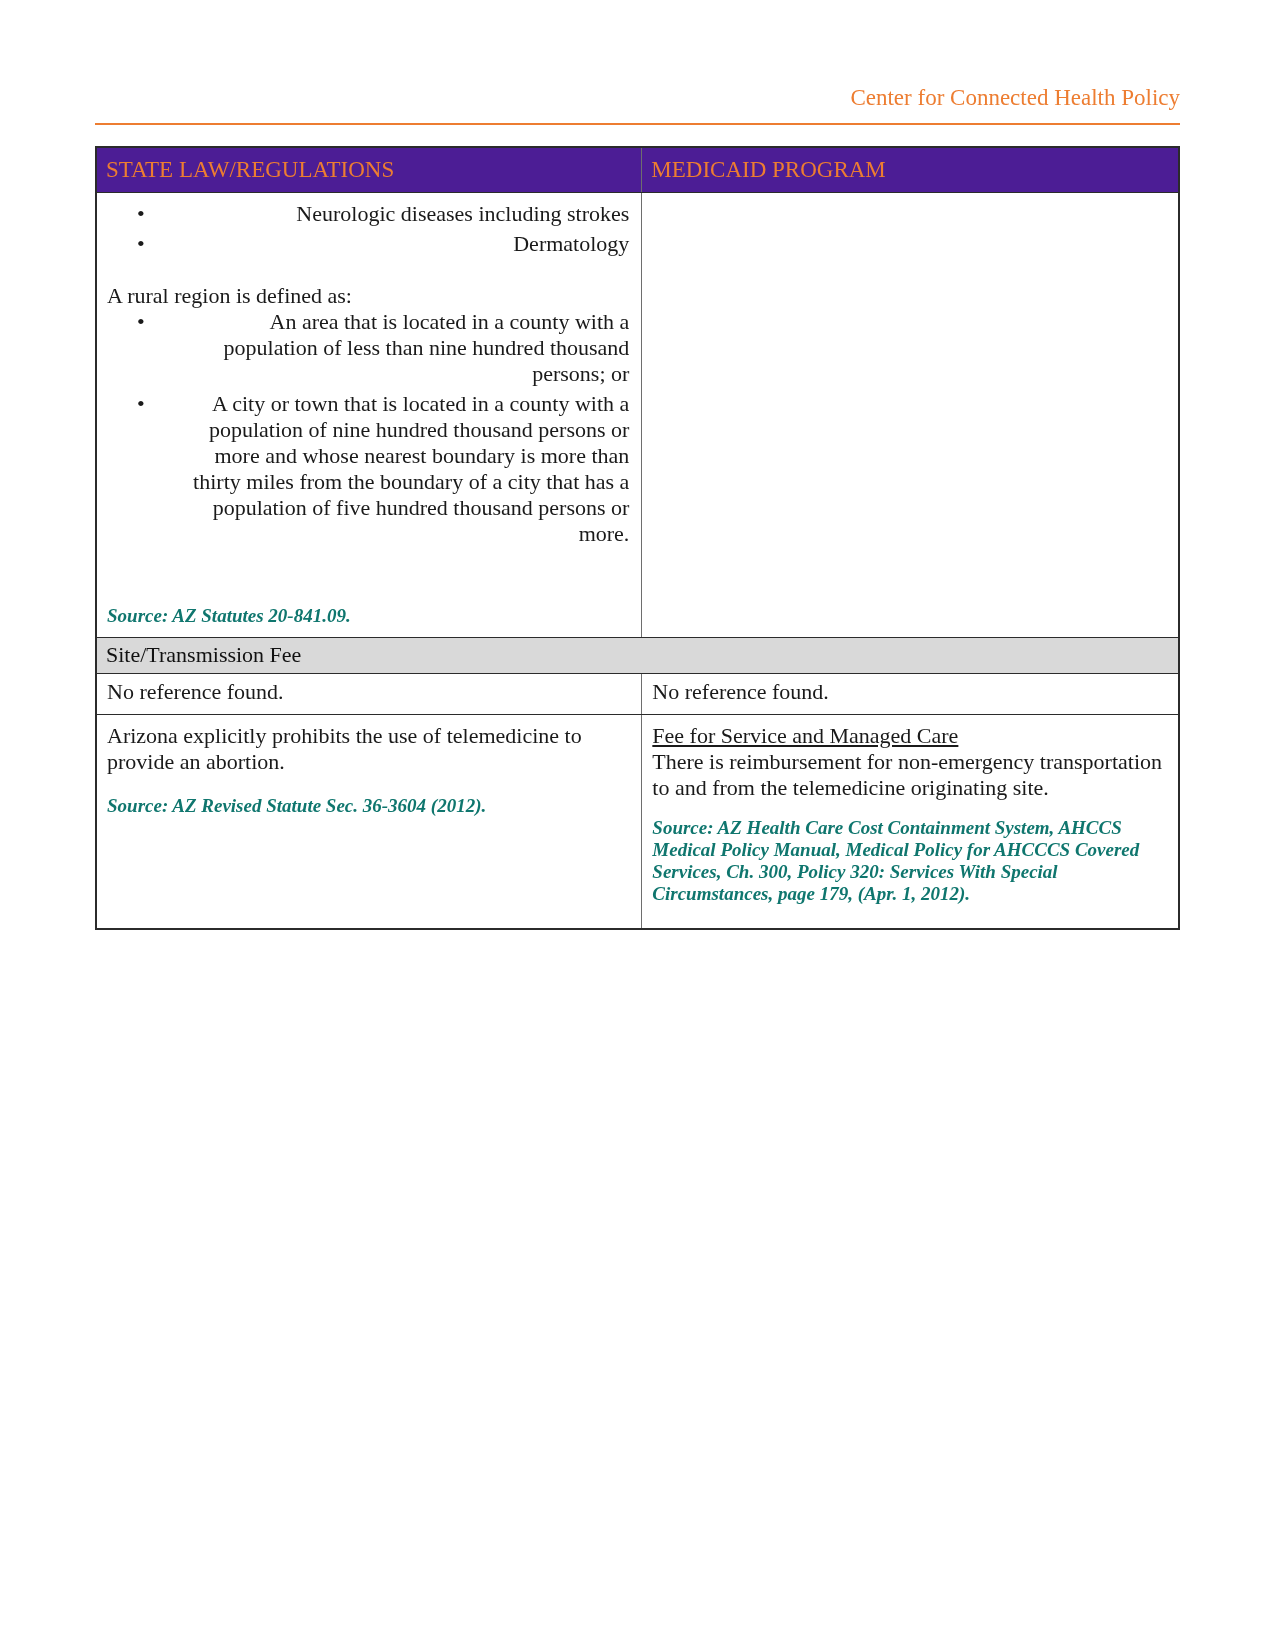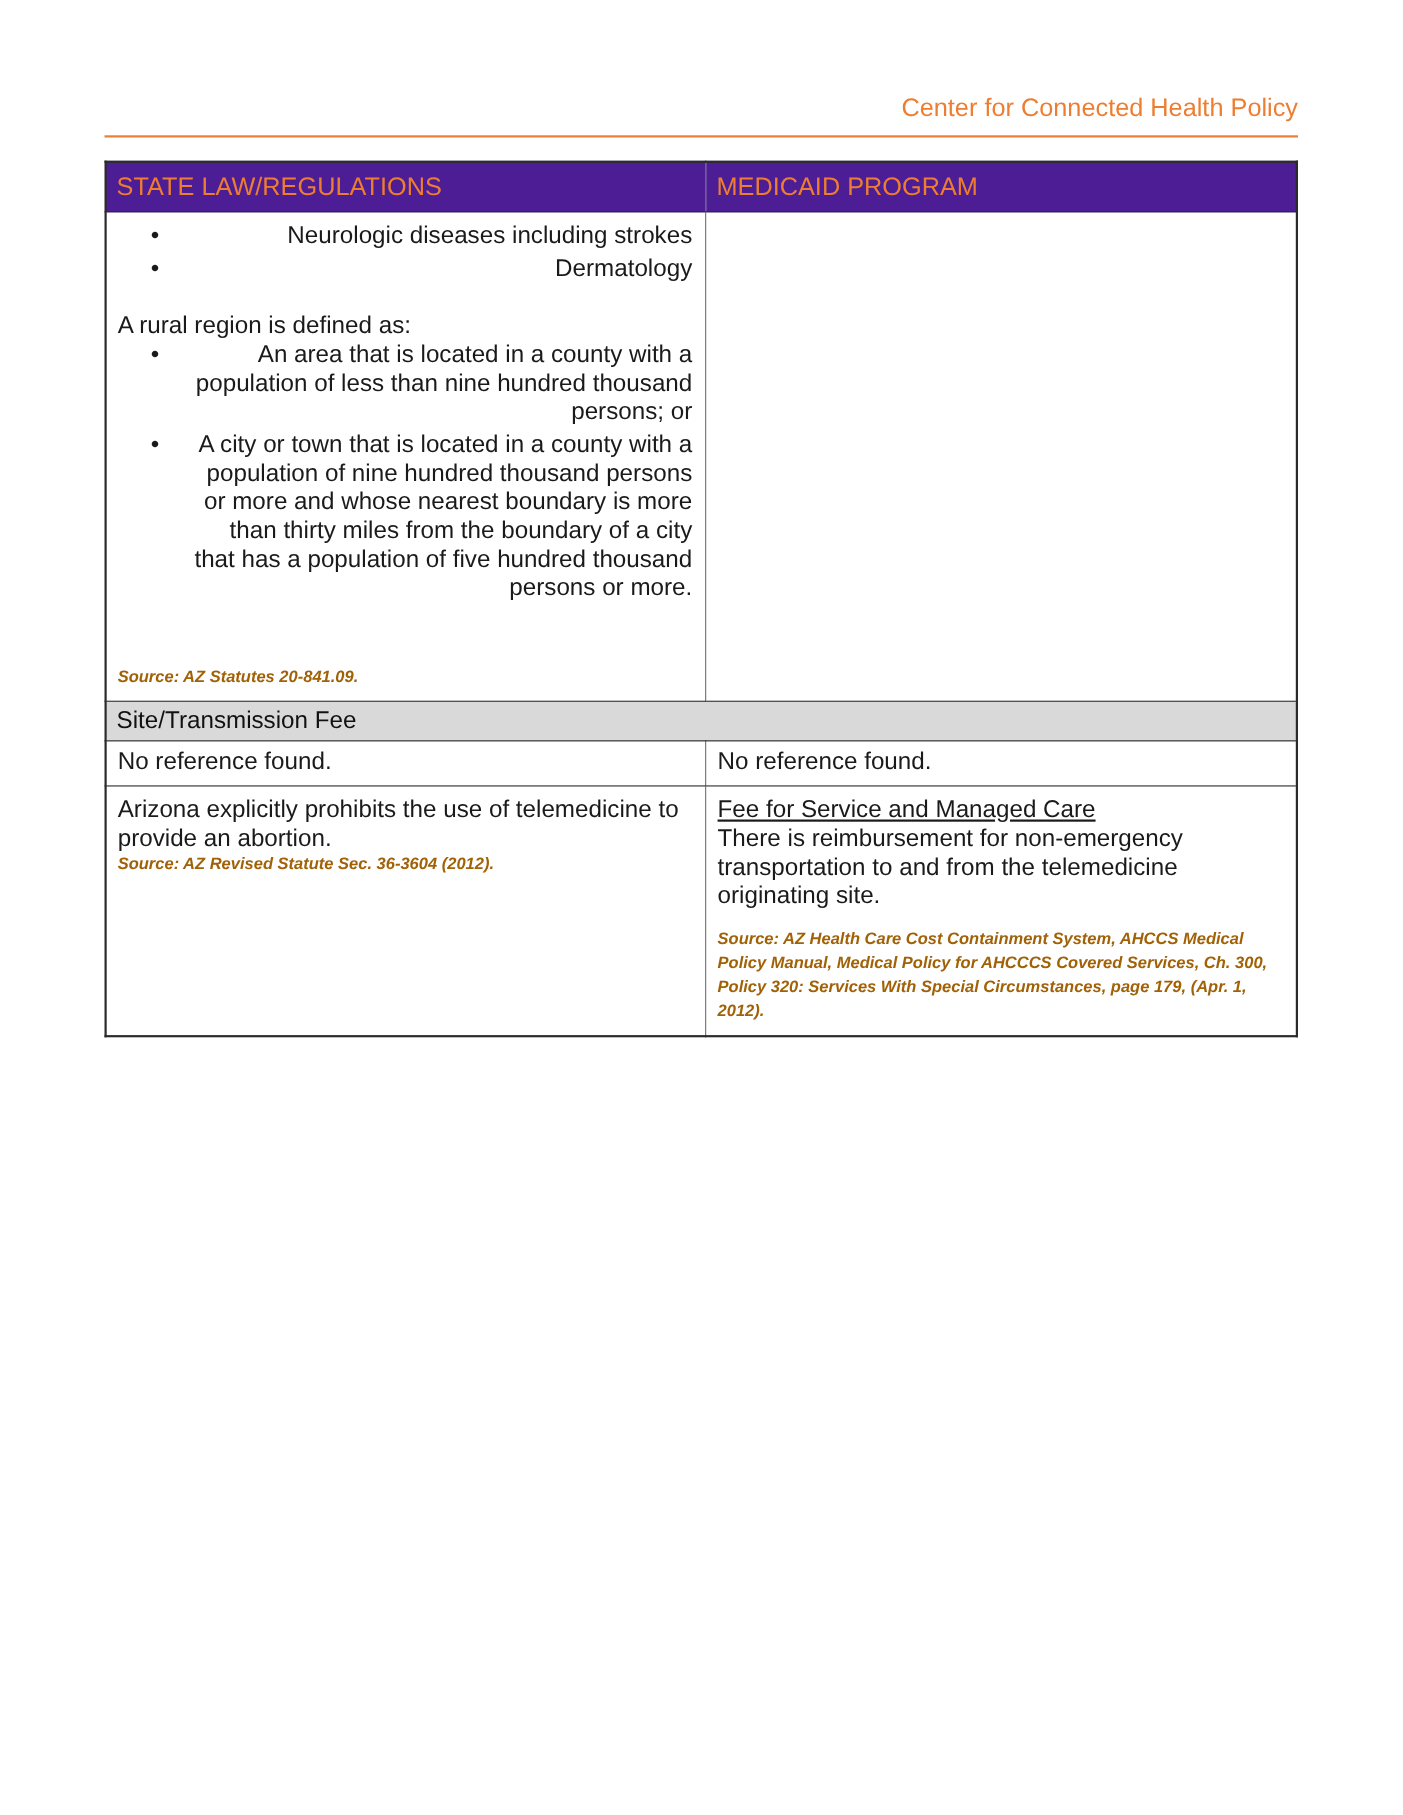--- a/index.html
+++ b/index.html
@@ -5,21 +5,21 @@
   html, body {
     margin: 0;
     padding: 0;
     background: #ffffff;
   }
   .page {
     position: relative;
     width: 1275px;
     height: 1379px;
     background: #ffffff;
-    font-family: Liberation Sans, sans-serif;
+    font-family: Liberation Serif, serif;
     color: #1a1a1a;
     overflow: hidden;
   }
   
   .header {
     margin: 0 95px;
     padding-top: 84px;
     padding-bottom: 12px;
     border-bottom: 2px solid #ED7D31;
     text-align: right;
@@ -79,28 +79,28 @@
   ul.bullet-list li::before {
     content: "\2022";
     position: absolute;
     left: 30px;
     top: 0;
   }
   .para-intro {
     margin: 26px 0 0 0;
   }
   .source-note {
-    color: #a16207;
+    color: #0f766e;
     font-weight: bold;
     font-style: italic;
-    font-size: 15px;
+    font-size: 19px;
     line-height: 22px;
   }
   .source-row1 { margin-top: 58px; }
-  .source-misc-left { }
+  .source-misc-left { margin-top: 20px; }
   .source-misc-right { margin-top: 16px; }
   td.section-bar {
     background: #D9D9D9;
     color: #111111;
     font-weight: bold;
     font-size: 22px;
     line-height: 26px;
     padding: 4px 10px 5px 9px;
     margin-left: 34px;
   }

